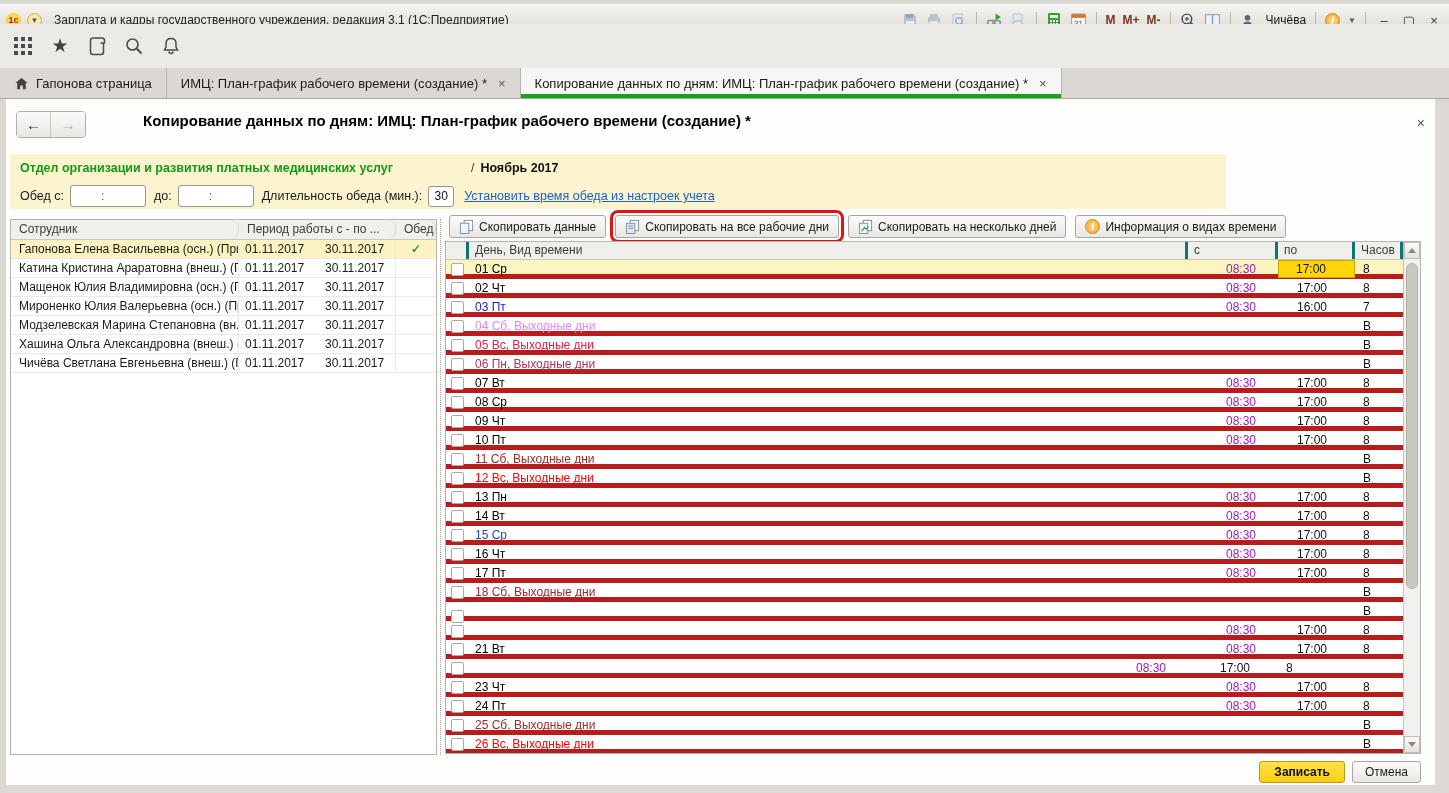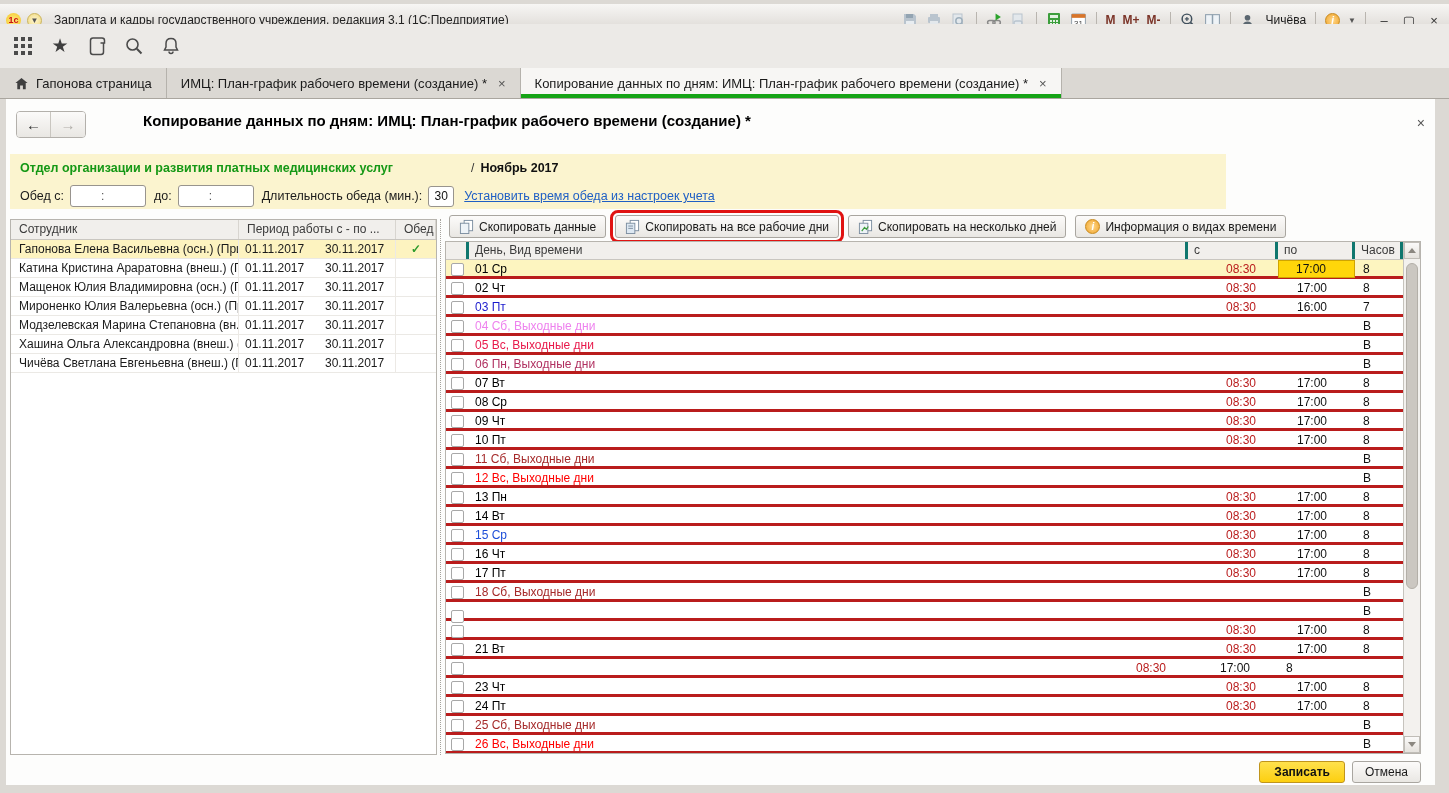--- a/index.html
+++ b/index.html
@@ -68,21 +68,21 @@
     font-family:"Liberation Sans",sans-serif; font-size:12px; color:#555; padding-left:30px; margin:0 8px 0 6px; }
   .dur-input { width:26px; height:21px; border:1px solid #98948e; border-radius:3px; background:#fff;
     font-family:"Liberation Sans",sans-serif; font-size:12px; color:#111; text-align:center; margin:0 10px 0 6px; }
   .lunch-link { color:#1f5fc4; text-decoration:underline; font-size:12.5px; }
 
   
   .emp-table { position:absolute; left:4px; top:120px; width:427px; height:536px;
     border:1px solid #b7b4ae; background:#fff; overflow:hidden; }
   .emp-header { display:grid; grid-template-columns:228px 157px 40px; height:20px; line-height:19px;
     background:#f1efec; border-bottom:1px solid #c9c6c0; color:#3b3b3b; }
-  .emp-header div { padding-left:8px; border-right:1px solid #d8d5d0; overflow:hidden; white-space:nowrap; }
+  .emp-header div { padding-left:8px; border-right:1px solid #d8d5d0; overflow:hidden; white-space:nowrap;border-radius:8px; }
   .emp-row { display:grid; grid-template-columns:228px 80px 77px 40px; height:19px; line-height:18px;
     border-bottom:1px solid #ebe9e5; background:#fff; }
   .emp-row.selected { background:#fdf3c0; }
   .emp-row .c-name { padding-left:8px; overflow:hidden; white-space:nowrap; border-right:1px solid #ece9e5; }
   .emp-row .c-d1, .emp-row .c-d2 { padding-left:6px; white-space:nowrap; }
   .emp-row .c-d2 { border-right:1px solid #ece9e5; }
   .emp-row .c-lunch { text-align:center; color:#2c9a2c; font-weight:bold; }
 
   .splitter { position:absolute; left:434px; top:120px; height:536px; width:1px;
     border-left:1px dotted #a5a29c; }
@@ -97,26 +97,26 @@
     border:1px solid #c88a1e; color:#fff; font-size:10px; font-weight:bold; font-style:italic;
     text-align:center; line-height:13px; flex:0 0 auto; }
 
   
   .days-table { position:absolute; left:439px; top:142px; width:976px; height:513px;
     border:1px solid #b7b4ae; background:#fff; overflow:hidden; }
   .days-header { display:grid; grid-template-columns:23px 719px 90px 77px 48px; height:18px; line-height:17px;
     background:#f1efec; border-bottom:1px solid #c9c6c0; color:#3b3b3b; }
   .days-header div { border-right:3px solid #0f766e; padding-left:6px; overflow:hidden; white-space:nowrap; }
   .day-row { display:grid; grid-template-columns:23px 719px 90px 77px 48px; height:19px; line-height:18px;
-    border-bottom:3px solid #b91c1c; background:#fff; }
+    border-bottom:5px solid #b91c1c; background:#fff; }
   .day-row.selected { background:#fdf5c0; }
   .day-row .c-cb { display:flex; align-items:center; justify-content:center; }
   .cbx { width:13px; height:13px; border:1px solid #a8a8a8; border-radius:2px; background:#fff; }
   .day-row .c-day { padding-left:6px; white-space:nowrap; overflow:hidden; }
-  .day-row .c-from { text-align:right; padding-right:22px; color:#b91c1c; }
+  .day-row .c-from { text-align:right; padding-right:22px; color:#a21caf; }
   .day-row .c-to { text-align:right; padding-right:28px; color:#111; }
   .day-row.selected .c-to { background:#ffd60a; border:1px solid #cfa400; line-height:16px; }
   .day-row .c-hours { padding-left:8px; color:#111; }
 
   .v-scroll { position:absolute; top:0; right:0; width:17px; height:511px; background:#f3f1ee;
     border-left:1px solid #c6c3bd; }
   .sb-arrow { position:absolute; left:0; width:16px; height:17px; background:linear-gradient(#fbfaf9,#e5e2dd);
     border:1px solid #c0bdb7; display:flex; align-items:center; justify-content:center; }
   .sb-up { top:0; } .sb-down { bottom:0; }
   .tri-up { width:0; height:0; border-left:4px solid transparent; border-right:4px solid transparent;

